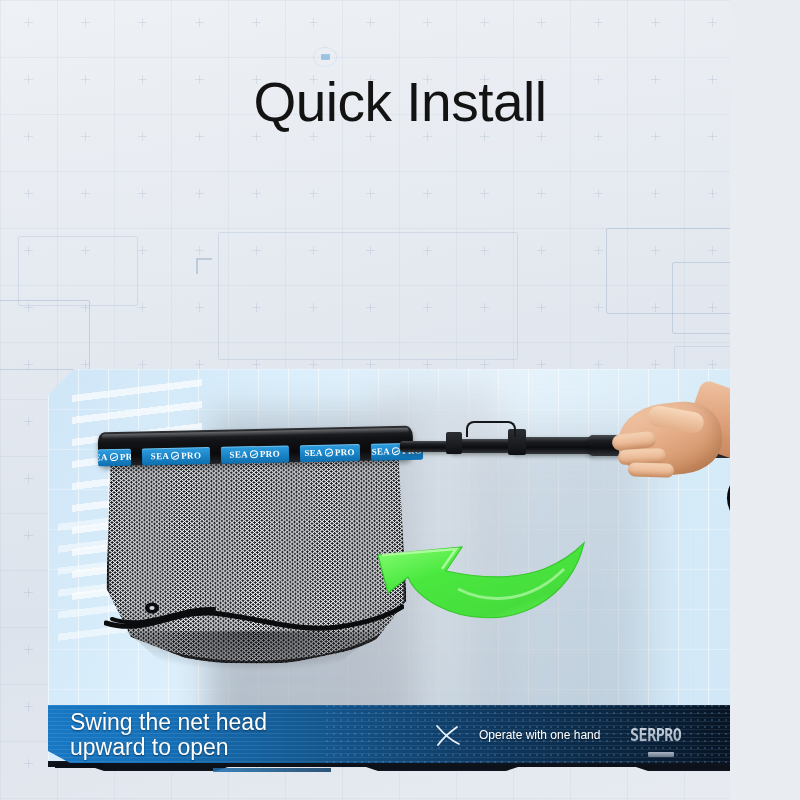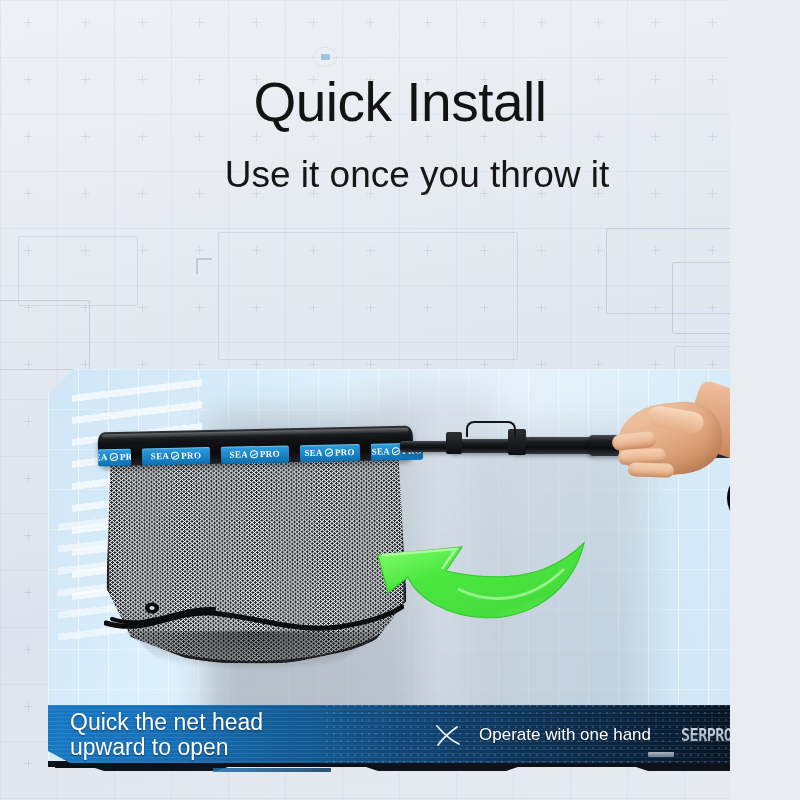--- a/index.html
+++ b/index.html
@@ -371,21 +371,21 @@
     font-weight: 400;
     text-shadow: 0 1px 2px rgba(0,0,0,.45);
     white-space: pre-line;
   }
   .caption-right {
     position: absolute; left: 385px; top: 17px;
     display: flex; align-items: center; gap: 16px;
   }
   .x-icon { width: 30px; height: 26px; }
   .caption-right .oneHand {
-    color: #fff; font-size: 17px; font-weight: 400;
+    color: #fff; font-size: 12px; font-weight: 400;
     text-shadow: 0 1px 2px rgba(0,0,0,.5);
     white-space: nowrap;
   }
   .serpro-logo {
     display: inline-block;
     margin-left: 14px;
     font-family: "DejaVu Sans Mono", monospace;
     font-size: 14px;
     font-weight: 700;
     letter-spacing: -0.5px;
@@ -642,21 +642,20 @@
   <div class="corner-mark" style="left:196px; top:258px;"></div>
   <div class="corner-mark" style="left:762px; top:232px; transform:scaleX(-1);"></div>
 
   <div class="top-dot">
     <span class="halo"></span>
       <span class="core"></span>
   </div>
 
   <div class="headings">
     <div class="title">Quick Install</div>
-    <div class="subtitle">Use it once you throw it</div>
   </div>
 
   <div class="photo-panel">
     <div class="photo-grid"></div>
     <div class="photo-blur-a"></div>
     <div class="photo-blur-b"></div>
     <div class="photo-blur-c"></div>
     <div class="photo-stripes"></div>
     <div class="photo-stripes s2"></div>
 
@@ -742,21 +741,21 @@
                L22,64 Z" fill="url(#ag)" stroke="#38c92e" stroke-width="1.2"></path>
       <path d="M16,26 L90,20 L76,40" fill="none" stroke="#c7ffb8" stroke-width="2.5" opacity=".75"></path>
       <path d="M92,60 C128,78 168,70 198,40" fill="none" stroke="#d6ffc9" stroke-width="3" opacity=".55"></path>
     </svg>
   </div>
 
   <div class="caption-bar">
     <div class="scan"></div>
     <div class="dots"></div>
 
-    <div class="caption-left">Quick the net head
+    <div class="caption-left">Swing the net head
 upward to open</div>
 
     <div class="caption-right">
       <svg class="x-icon" viewBox="0 0 30 26">
         <path d="M4,4 C10,11 17,18 26,22" fill="none" stroke="#eaf2fb" stroke-width="1.8" stroke-linecap="round"></path>
         <path d="M24,5 C17,10 10,16 5,23" fill="none" stroke="#eaf2fb" stroke-width="1.8" stroke-linecap="round"></path>
       </svg>
       <span class="oneHand">Operate with one hand</span>
       <span class="serpro-logo">SERPRO</span>
     </div>

